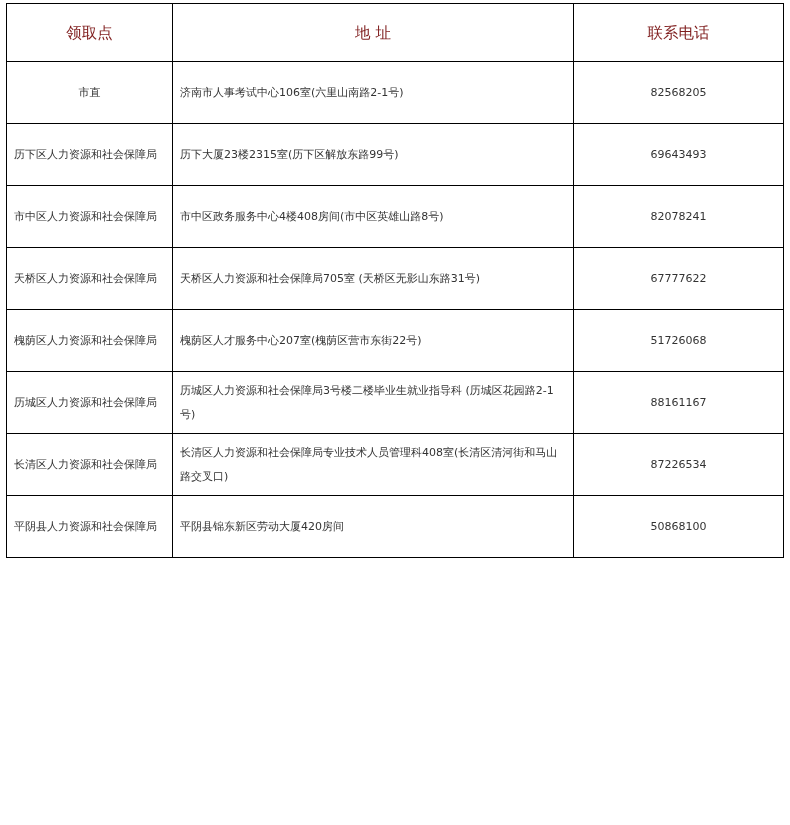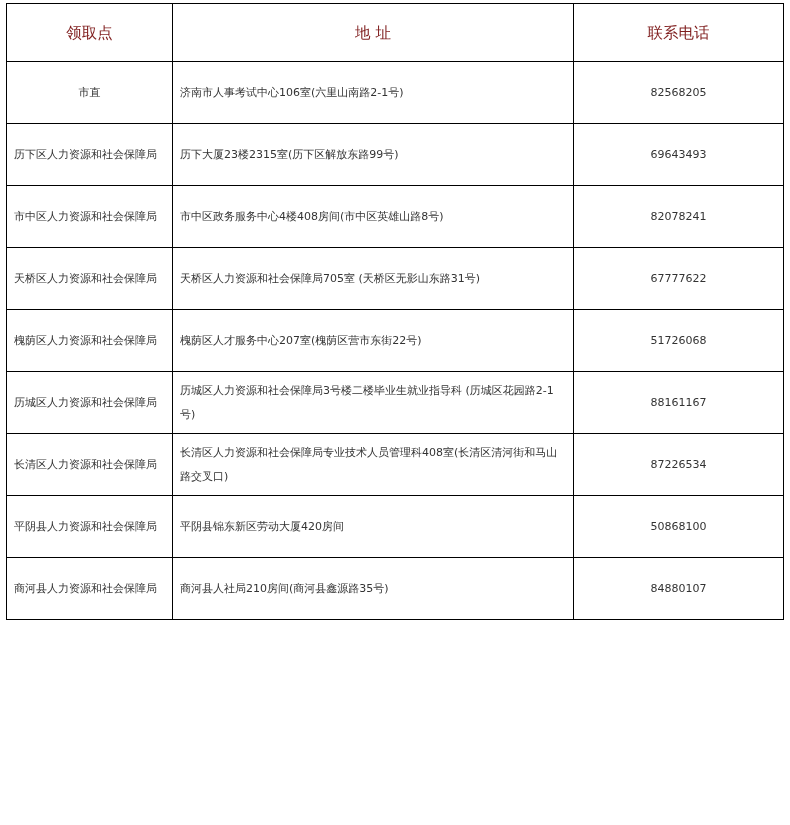--- a/index.html
+++ b/index.html
@@ -97,19 +97,14 @@
     <tr>
       <td class="left">长清区人力资源和社会保障局</td>
       <td class="left">长清区人力资源和社会保障局专业技术人员管理科408室(长清区清河街和马山路交叉口)</td>
       <td class="center">87226534</td>
     </tr>
     <tr>
       <td class="left">平阴县人力资源和社会保障局</td>
       <td class="left">平阴县锦东新区劳动大厦420房间</td>
       <td class="center">50868100</td>
     </tr>
-    <tr>
-      <td class="left">商河县人力资源和社会保障局</td>
-      <td class="left">商河县人社局210房间(商河县鑫源路35号)</td>
-      <td class="center">84880107</td>
-    </tr>
   </tbody>
 </table>
 
 </body></html>

